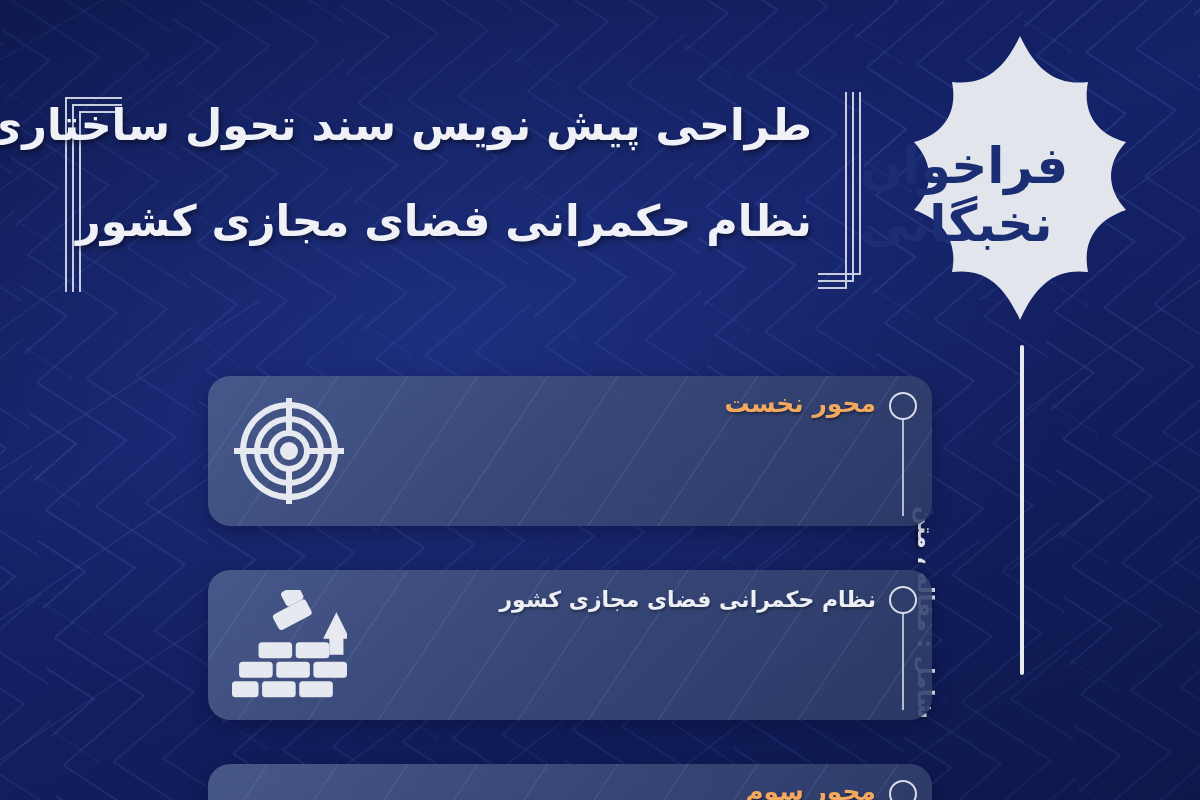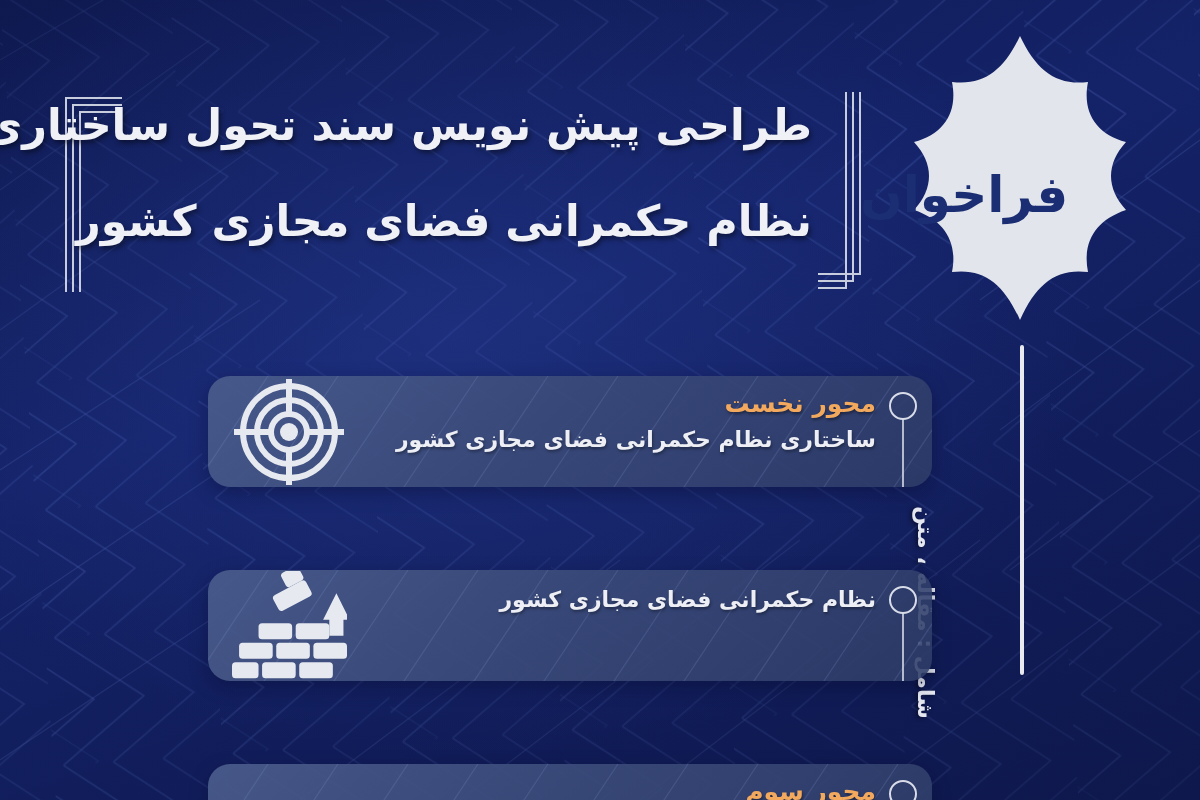--- a/index.html
+++ b/index.html
@@ -109,21 +109,21 @@
     letter-spacing:2px;
     direction:rtl;
     text-shadow:1px 2px 4px rgba(0,0,0,.5);
   }
 
   
   .card {
     position:absolute;
     right:268px;
     left:208px;
-    height:111px;
+    height:150px;
     border-radius:22px;
     background:linear-gradient(135deg, rgba(74,92,140,.92) 0%, rgba(58,74,120,.9) 48%, rgba(46,60,104,.88) 100%);
     box-shadow:0 6px 18px rgba(5,10,40,.35);
     overflow:hidden;
   }
   .card-pattern {
     position:absolute; inset:0;
     opacity:.4; pointer-events:none;
   }
 
@@ -239,20 +239,21 @@
                C 236 190, 222 212, 228 242
                C 196 238, 176 254, 160 290
                C 144 254, 124 238, 92 242
                C 98 212, 84 190, 54 180
                C 74 158, 74 134, 54 112
                C 84 104, 98 82, 92 52
                C 124 56, 144 40, 160 6 Z" fill="#E2E5EC"></path>
     </svg>
     <div id="badge-text">
       <div class="badge-line">فراخوان</div>
+      <div class="badge-line">نخبگانی</div>
     </div>
   </div>
   <div id="badge-stem"></div>
 
   <div id="side-label">شامل : مقاله ، متن</div>
 
   <div class="card" id="card-1">
     <svg class="card-pattern" viewBox="0 0 724 150" preserveAspectRatio="none">
       <g stroke="#8FA3D8" stroke-width="1.3" fill="none" opacity=".45">
         <path d="M-40,150 L60,0"></path>
@@ -267,21 +268,20 @@
         <path d="M590,150 L690,0"></path>
           <path d="M660,150 L760,0"></path>
       </g>
     </svg>
     <svg class="card-pin" viewBox="0 0 30 130">
       <circle cx="15" cy="16" r="13" fill="none" stroke="#D8DCE8" stroke-width="2"></circle>
       <line x1="15" y1="29" x2="15" y2="126" stroke="#D8DCE8" stroke-width="1.6"></line>
     </svg>
     <div class="card-body">
       <div class="card-heading">محور نخست</div>
-      <div class="card-desc-line">ساختاری نظام حکمرانی فضای مجازی کشور</div>
     </div>
     <svg class="card-icon" viewBox="0 0 115 110">
       <g stroke="#E6E9F0" stroke-width="6" fill="none">
         <circle cx="57" cy="55" r="46"></circle>
         <circle cx="57" cy="55" r="32"></circle>
         <circle cx="57" cy="55" r="18"></circle>
       </g>
       <g stroke="#E6E9F0" stroke-width="6">
         <line x1="2" y1="55" x2="40" y2="55"></line>
         <line x1="74" y1="55" x2="112" y2="55"></line>

